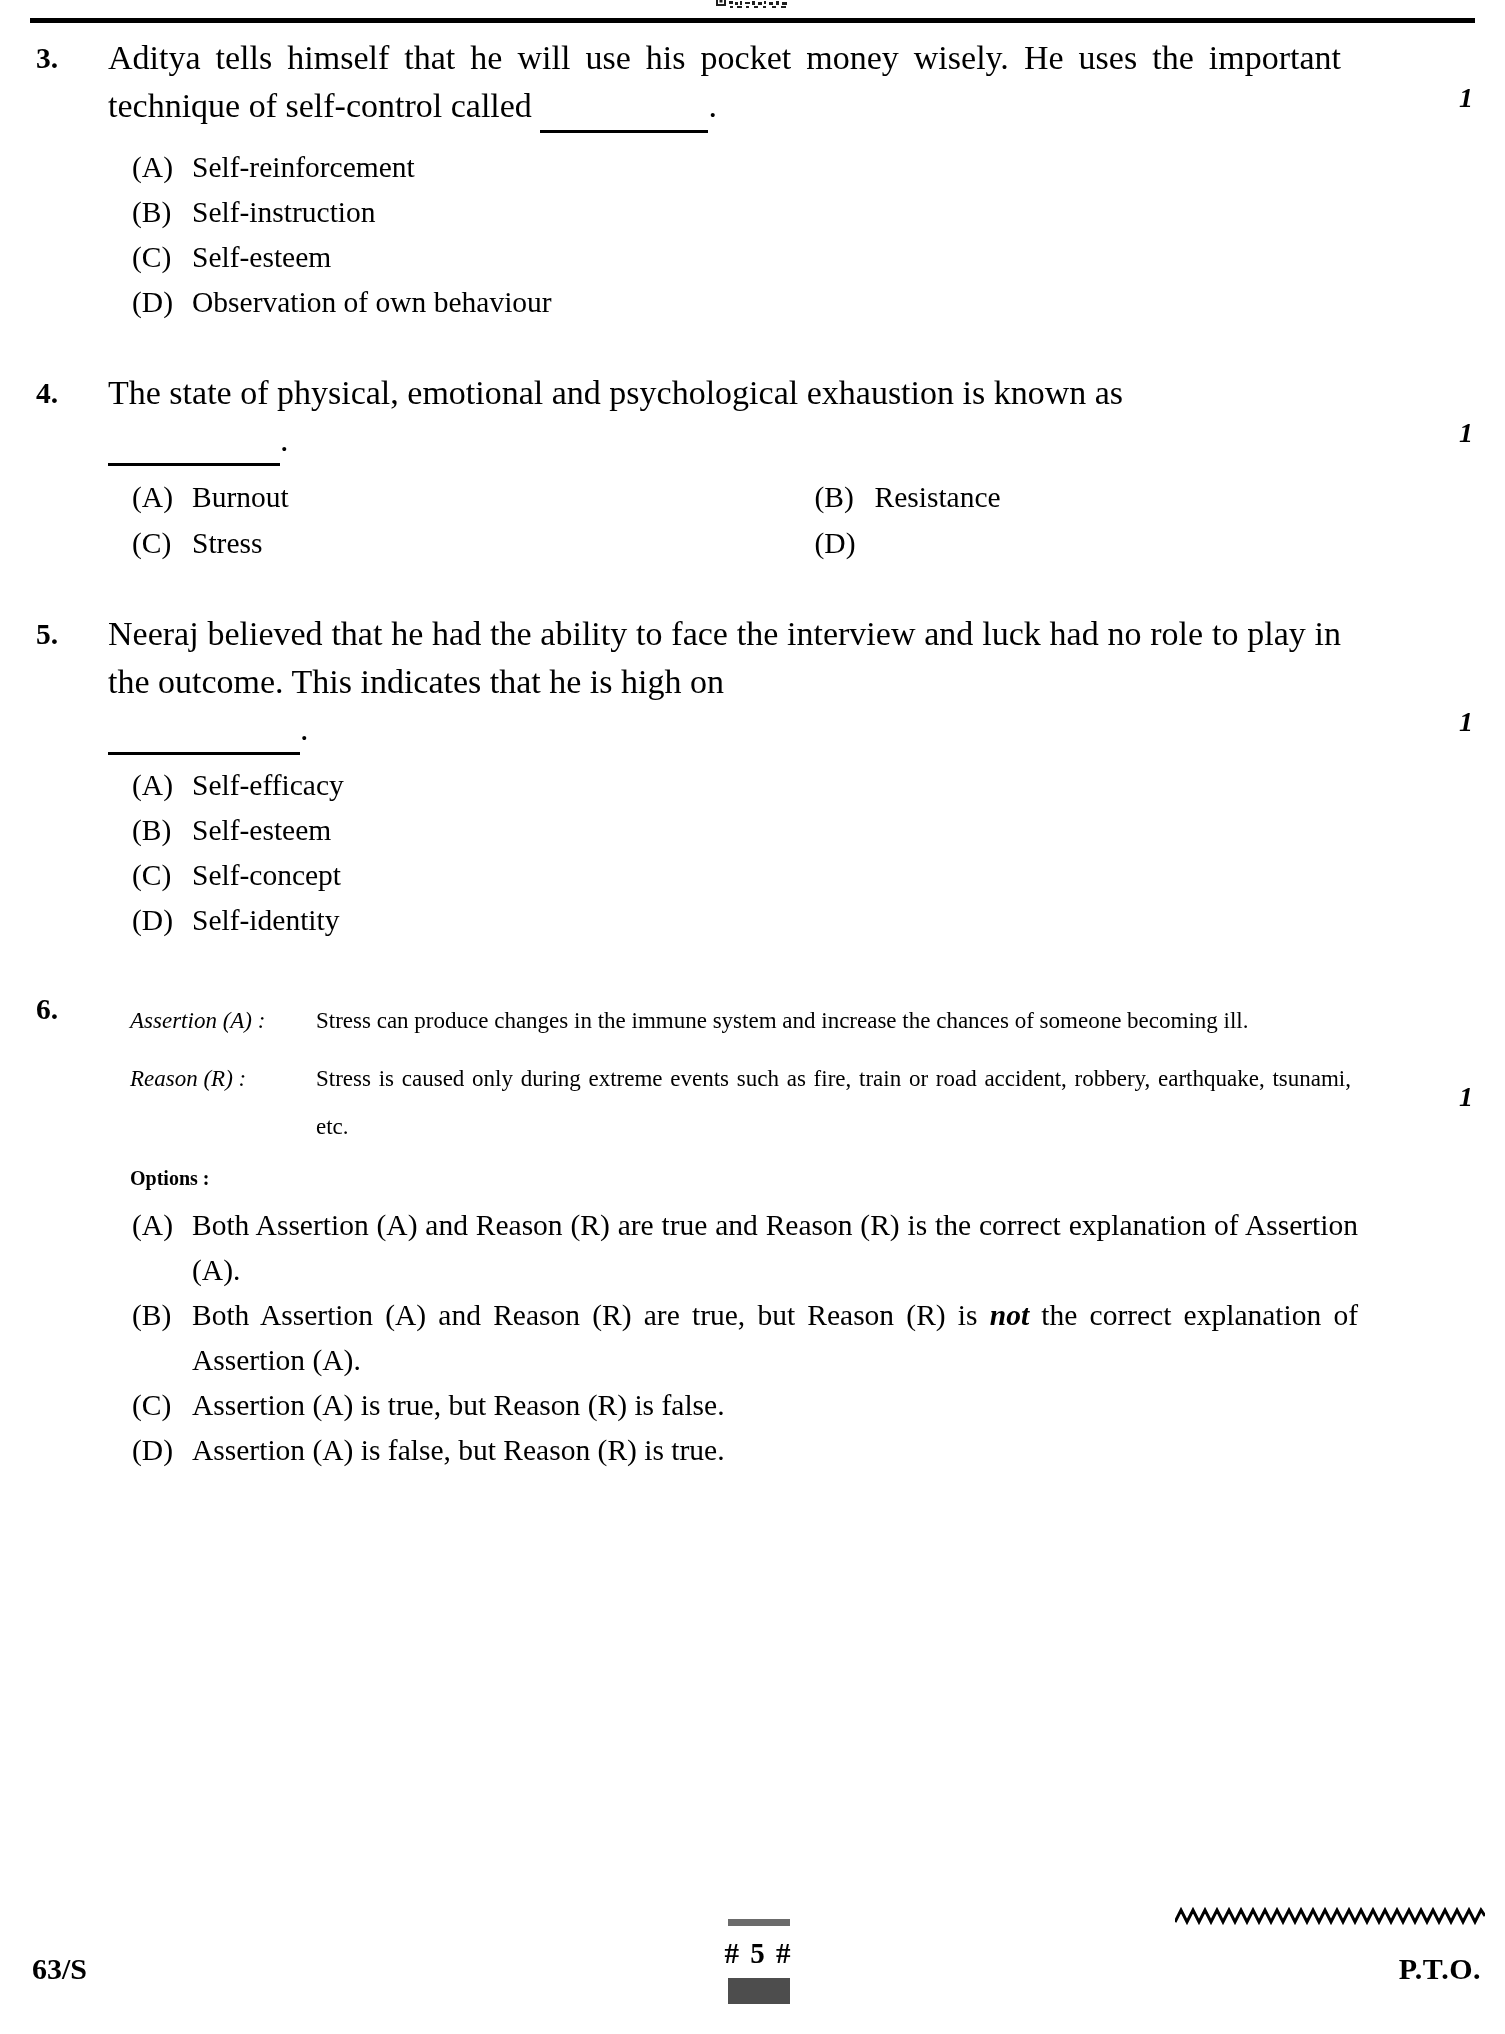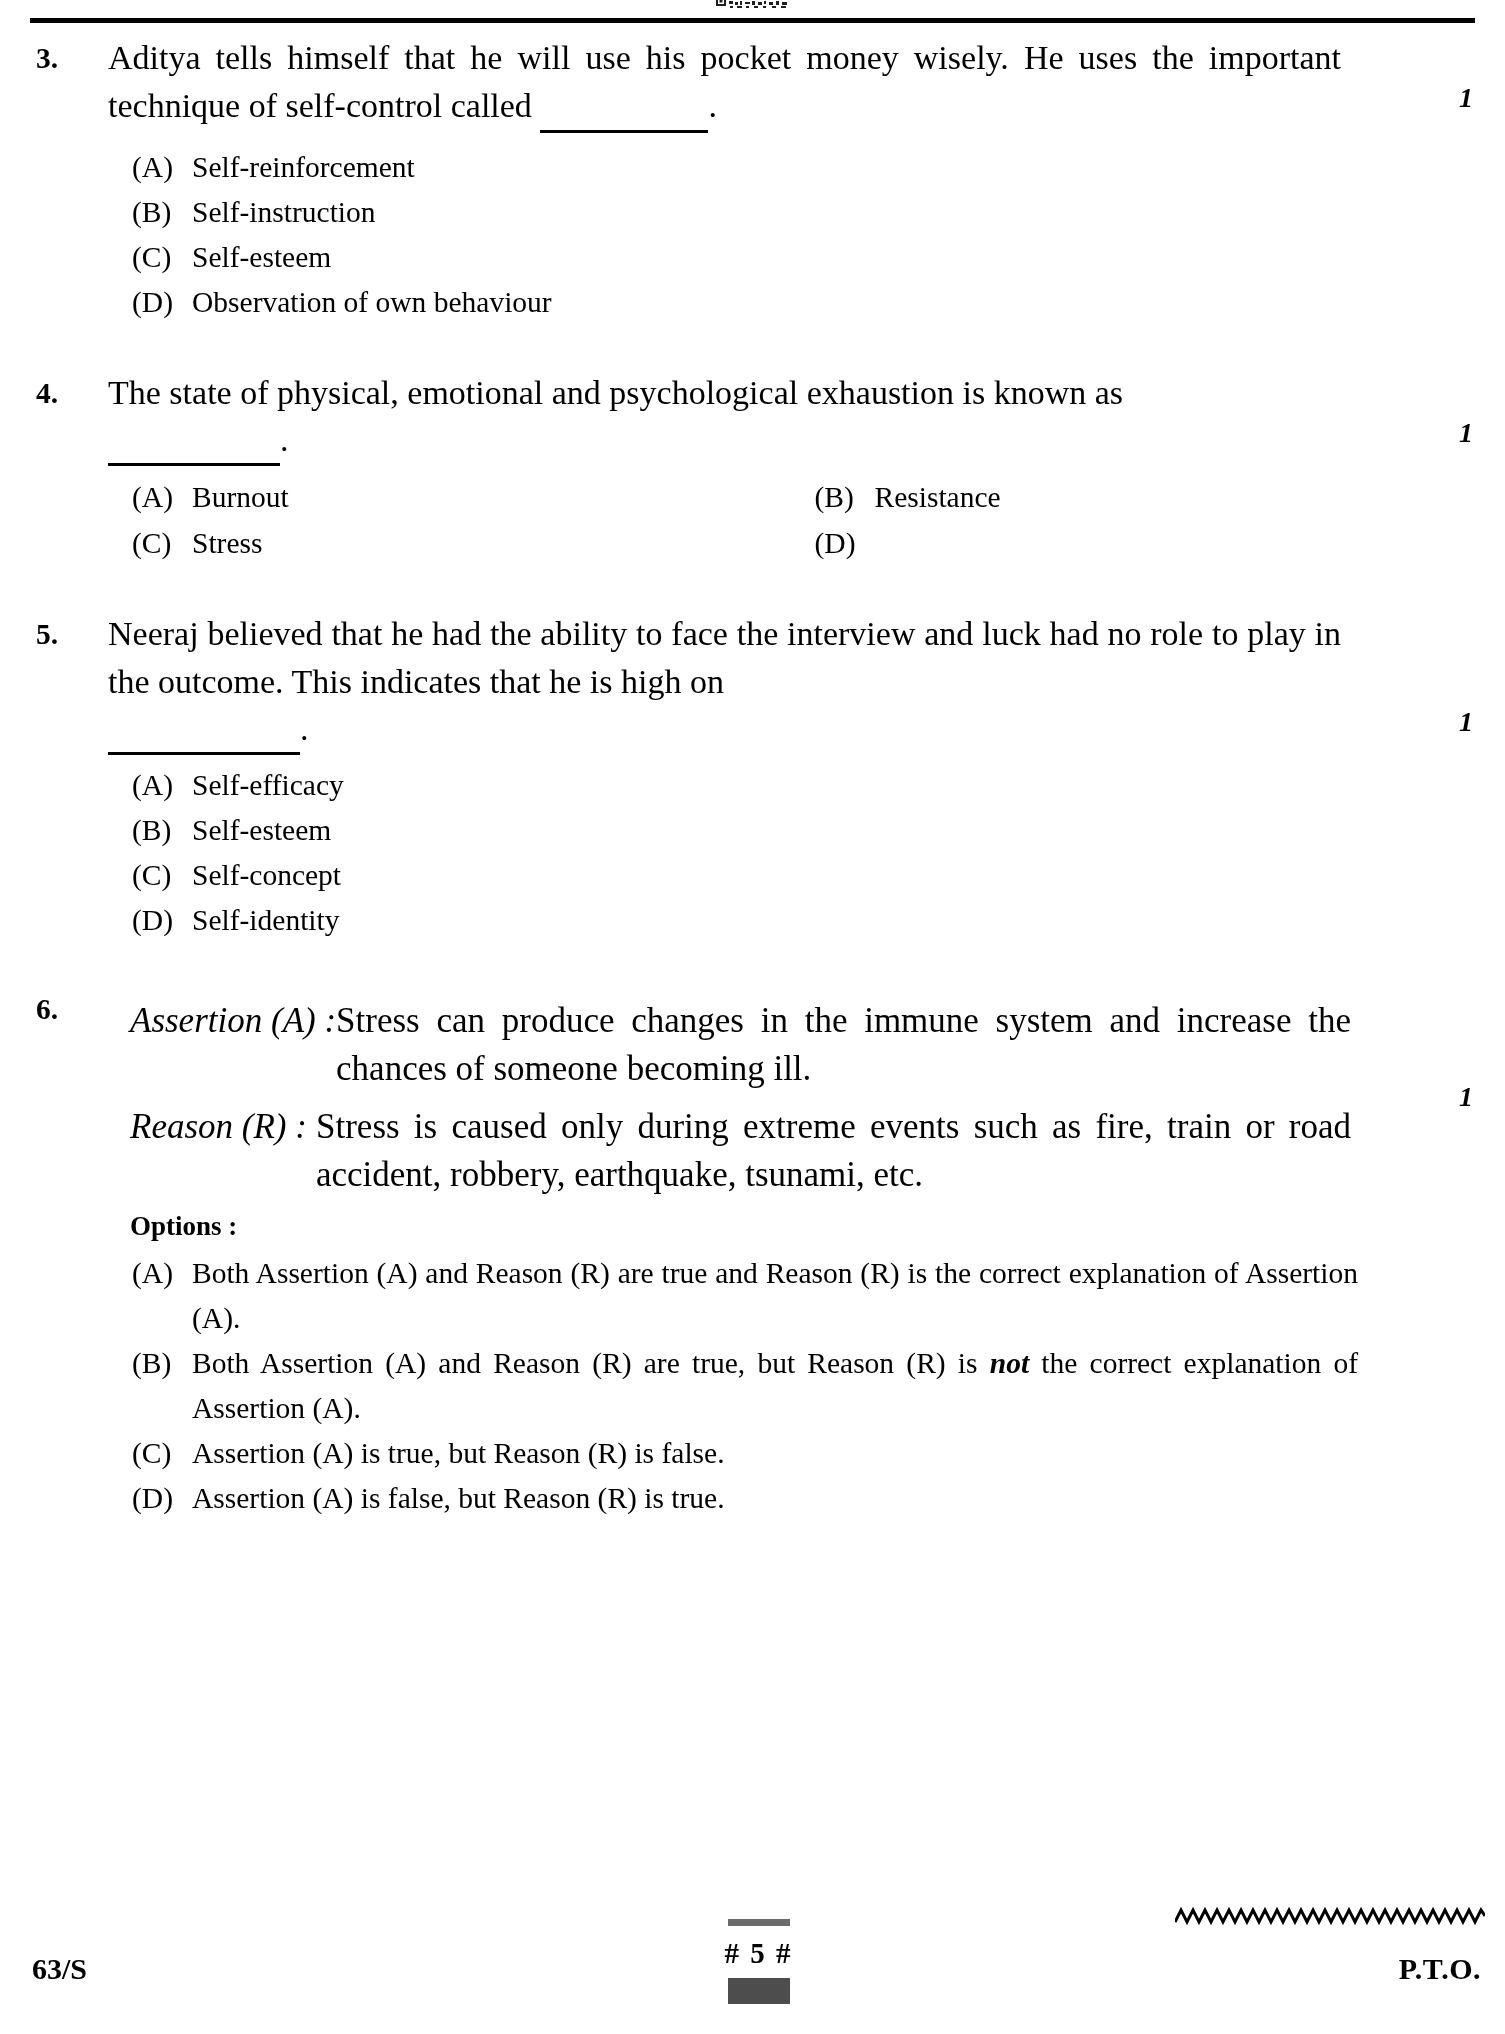--- a/index.html
+++ b/index.html
@@ -137,40 +137,40 @@
   }
   .opts-2col .col {
     display: flex;
     flex: 0 0 50%;
   }
   .opts-2col .col .opt-lab { flex: 0 0 84px; padding-left: 24px; box-sizing: border-box; }
 
   
   .ar-row {
     display: flex;
-    font-size: 35px;
+    font-size: 23px;
     line-height: 48px;
     align-items: flex-start;
   }
   .ar-lab {
     flex: 0 0 208px;
     font-style: italic;
     padding-left: 22px;
     box-sizing: border-box;
     white-space: nowrap;
   }
   .ar-txt {
     flex: 1 1 auto;
     text-align: justify;
     text-justify: inter-word;
     padding-right: 122px;
   }
   .options-heading {
     font-weight: bold;
-    font-size: 27px;
+    font-size: 20px;
     line-height: 46px;
     padding-left: 22px;
     margin-top: 4px;
   }
   b.nt { font-weight: bold; font-style: italic; }
 
   
   .footer {
     position: absolute;
     left: 32px;

